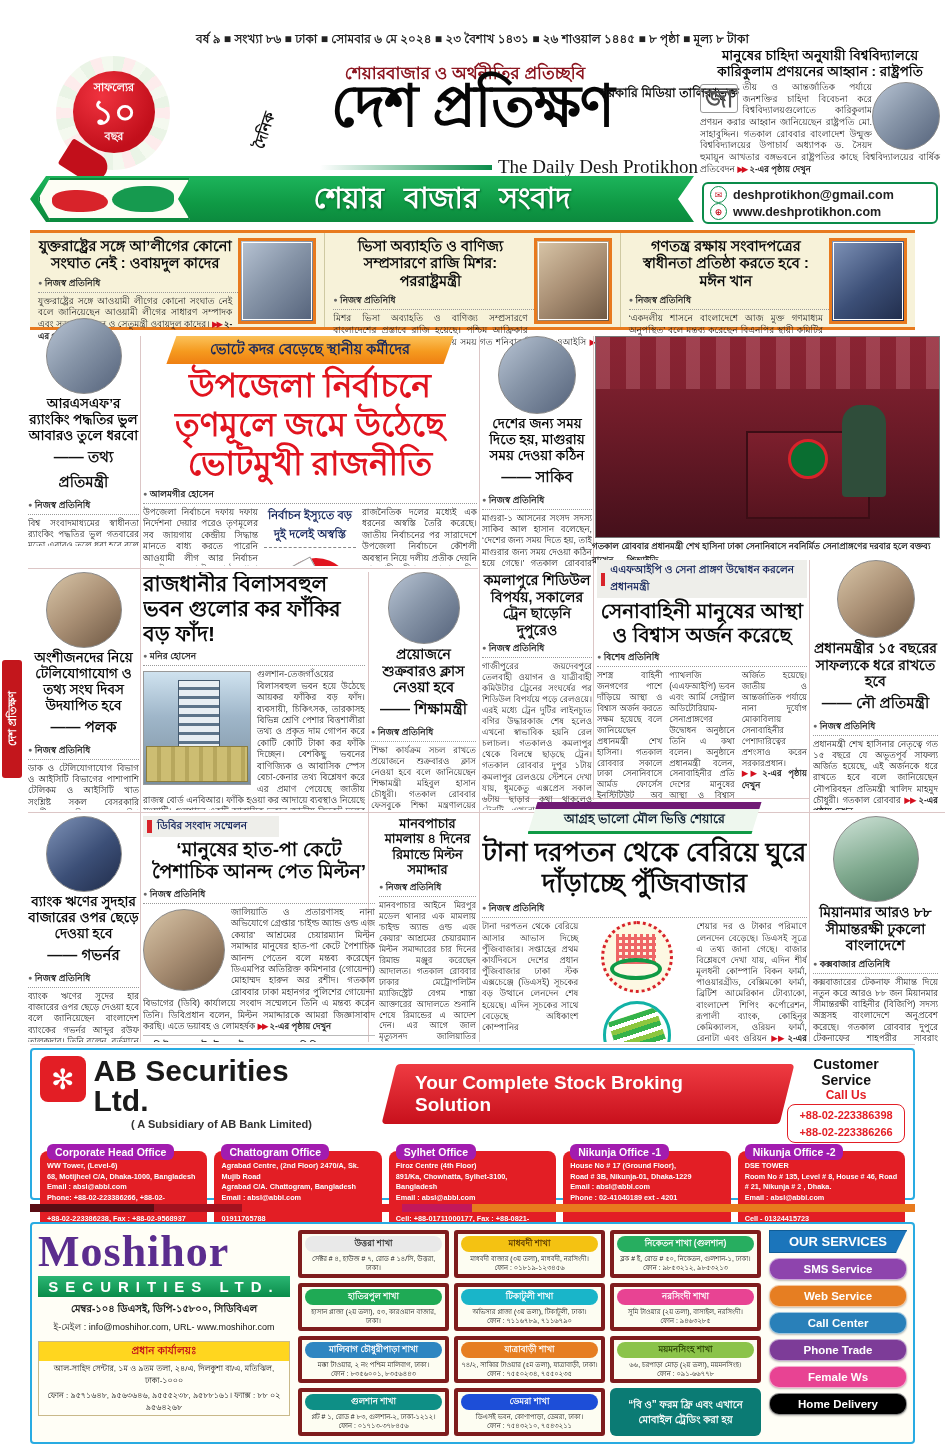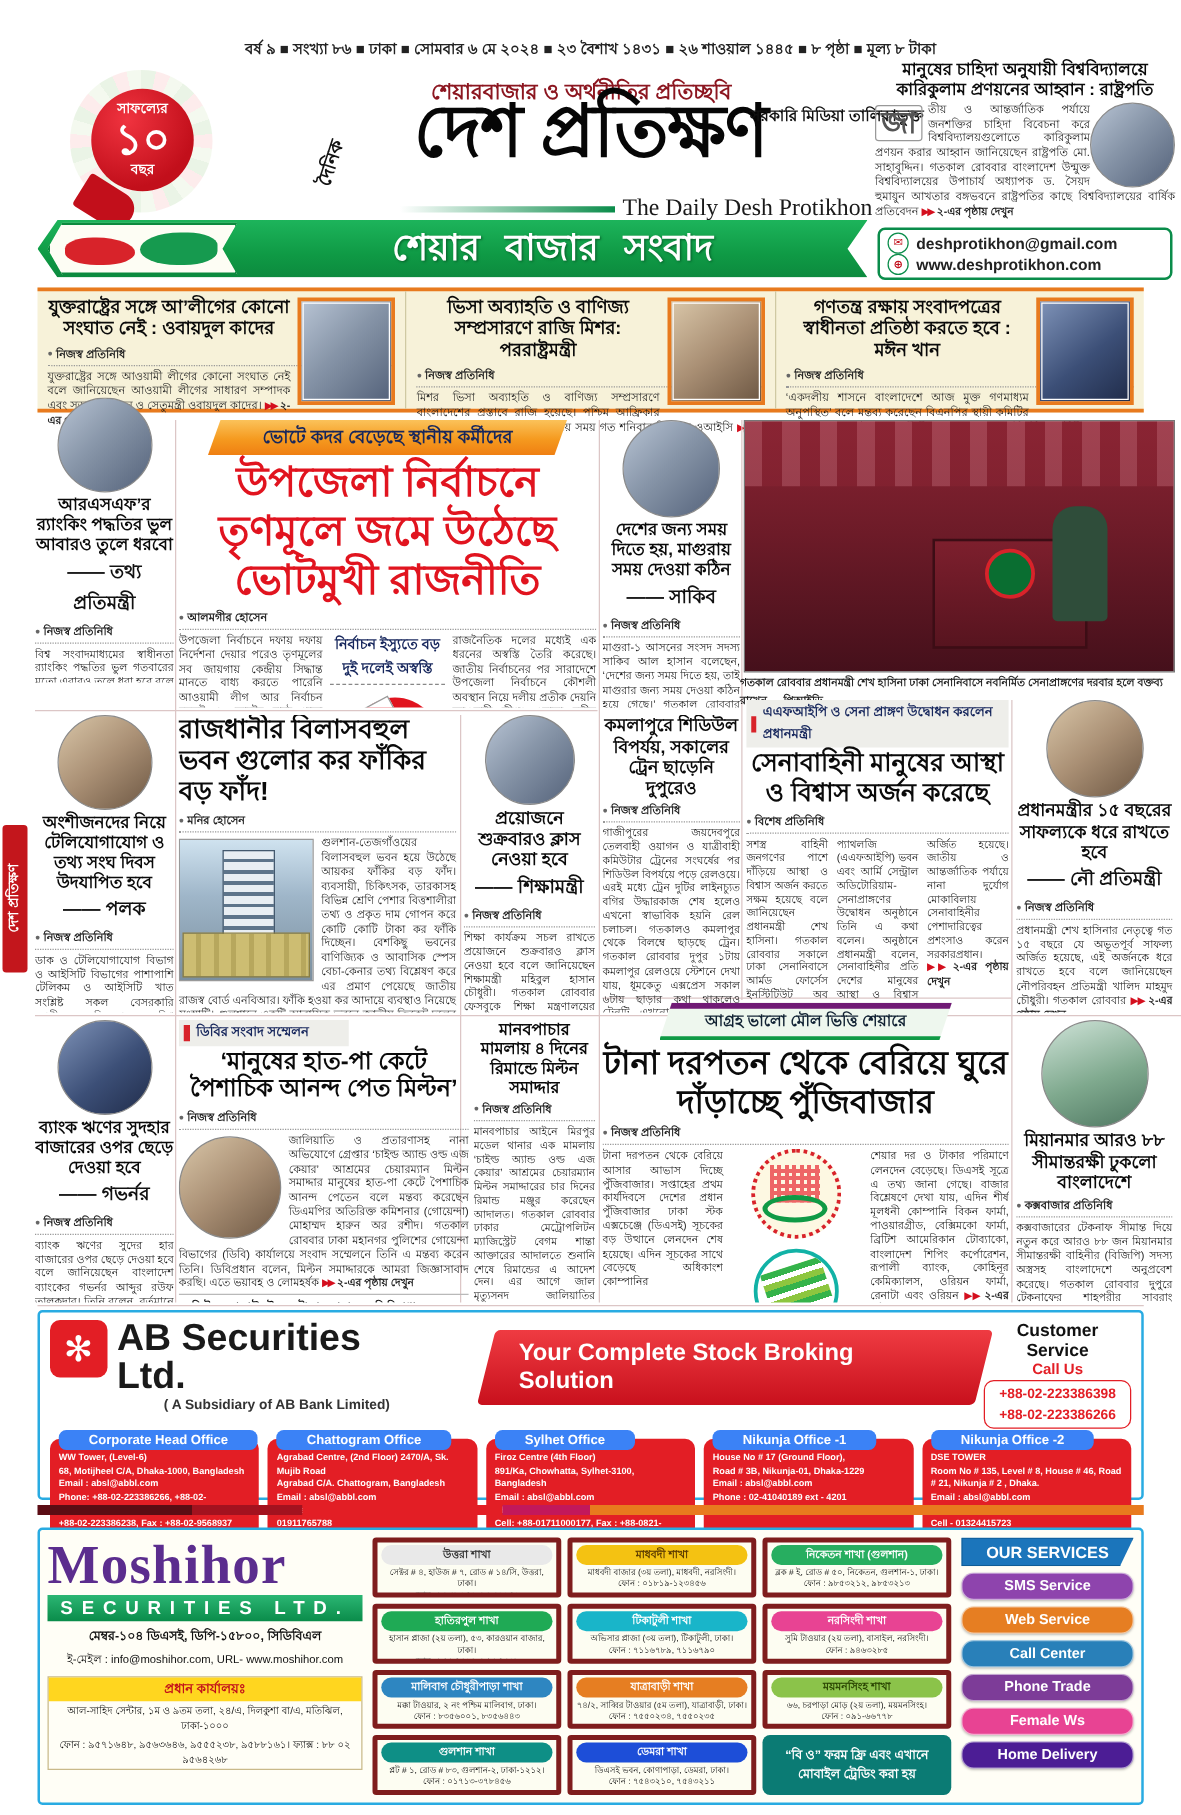--- a/index.html
+++ b/index.html
@@ -75,21 +75,21 @@
   .photo{background:linear-gradient(135deg,#b8c4d4 0%,#8795a8 45%,#54627a 100%);}
   .photo.warm{background:linear-gradient(140deg,#d9c6a8 0%,#a98f74 50%,#6d5743 100%);}
   .photo.navy{background:linear-gradient(140deg,#7f93b8 0%,#3c4f77 55%,#202c4a 100%);}
   
   .kick-main{margin:0 auto 3px;width:86%;background:linear-gradient(180deg,#fbc25a,#f59a1f 55%,#ef7f12);
       color:#16265c;font-weight:bold;font-size:14.5px;text-align:center;padding:2px 0;
       clip-path:polygon(10px 0,100% 0,calc(100% - 10px) 100%,0 100%);}
   .kick-bar{display:flex;align-items:center;gap:5px;background:#eeeeea;padding:2px 4px;margin-bottom:2px;}
   .kick-bar .rb{width:5px;height:13px;background:#d8232a;}
   .kick-bar .kt{font-size:10.5px;font-weight:bold;color:#16265c;}
-  .kick-green{margin:0 auto 3px;width:72%;border-top:5px solid #701a75;border-bottom:3px solid #0f9a45;
+  .kick-green{margin:0 auto 3px;width:72%;border-top:7px solid #701a75;border-bottom:3px solid #0f9a45;
       background:#eef7ee;color:#123;font-weight:bold;font-size:12.5px;text-align:center;padding:1px 0;
       clip-path:polygon(10px 0,100% 0,calc(100% - 10px) 100%,0 100%);}
   
   .main-cols{display:flex;gap:6px;margin-top:2px;}
   .main-cols .c{flex:1;}
   .inset{width:92px;flex:none;}
   .inset-t{font-size:11.5px;font-weight:bold;color:#16265c;text-align:center;border-bottom:1px dashed #888;padding-bottom:2px;}
   .ballot{position:relative;width:84px;height:84px;margin:4px auto 0;}
   .b-circle{position:absolute;right:0px;top:6px;width:72px;height:72px;border-radius:50%;background:#e1141f;}
   .b-slip{position:absolute;left:20px;top:10px;width:26px;height:16px;background:#fff;border:1px solid #999;transform:rotate(-28deg);}
@@ -140,22 +140,22 @@
   .ab-banner{margin:8px 0 0 40px;background:linear-gradient(180deg,#ef3b42,#c8101c);color:#fff;
       font-size:19px;font-weight:bold;padding:8px 26px;transform:skewX(-14deg);border-radius:4px;}
   .ab-banner span{display:inline-block;transform:skewX(14deg);}
   .ab-cs{margin-left:auto;text-align:center;}
   .ab-cs .t1{font-size:14px;font-weight:bold;color:#111;}
   .ab-cs .t2{font-size:12px;font-weight:bold;color:#e31e25;}
   .ab-phones{border:1.5px solid #e31e25;border-radius:8px;padding:2px 8px;margin-top:2px;
       font-size:11px;font-weight:bold;color:#e31e25;line-height:1.5;}
   .ab-offices{display:flex;gap:7px;margin-top:8px;}
   .ab-office{flex:1;background:#e31e25;border-radius:8px;padding:10px 7px 5px;position:relative;color:#fff;}
-  .ab-office .pill{position:absolute;left:7px;top:-7px;background:#3b82f6;color:#fff;font-size:10.5px;
-      font-weight:bold;border-radius:6px;padding:2px 24px;white-space:nowrap;}
+  .ab-office .pill{position:absolute;left:7px;top:-7px;background:#a21caf;color:#fff;font-size:10.5px;
+      font-weight:bold;border-radius:6px;padding:2px 8px;white-space:nowrap;}
   .ab-office .ln{font-size:7.3px;line-height:1.45;font-weight:bold;}
   .ab-office .ln:first-of-type{margin-top:6px;}
   .colorstrip{left:30px;top:1204px;width:885px;height:8px;display:flex;}
   .colorstrip div{height:100%;}
   
   .mosh{left:30px;top:1222px;width:885px;height:222px;border:2px solid #29abe2;border-radius:4px;
       background:#fffef6;box-sizing:border-box;padding:6px;display:flex;gap:8px;}
   .mo-left{width:252px;flex:none;}
   .mo-logo{font-family:"Liberation Serif",serif;font-size:44px;font-weight:bold;color:#5b2d8e;line-height:1;letter-spacing:1px;}
   .mo-sec{margin-top:2px;background:linear-gradient(180deg,#2bb673,#0a8c4a);color:#fff;font-size:15px;
@@ -175,21 +175,21 @@
   .h-cyan{background:#19b5c9;} .h-pink{background:#e84393;} .h-blue1{background:#2e86c1;}
   .h-orange{background:#e67e22;} .h-teal{background:#0e8f86;} .h-indigo{background:#1d4ed8;}
   .promo{background:#0b7b74;color:#fff;border-radius:6px;display:flex;align-items:center;justify-content:center;
       text-align:center;font-size:10px;font-weight:bold;padding:4px;line-height:1.5;}
   .mo-right{width:138px;flex:none;}
   .svc-title{background:#1b75bb;color:#fff;font-size:13px;font-weight:bold;text-align:center;padding:3px 0;
       clip-path:polygon(0 0,100% 0,92% 100%,0 100%);border:1px solid #0f5c96;}
   .svc-btn{margin-top:5px;border-radius:10px;color:#fff;font-size:11.5px;font-weight:bold;text-align:center;
       padding:4px 0;border:1.5px solid rgba(255,255,255,.55);box-shadow:0 1px 2px rgba(0,0,0,.25);}
   .s0{background:#8e44ad;} .s1{background:#e67e22;} .s2{background:#2980b9;}
-  .s3{background:#7d3c98;} .s4{background:#e84393;} .s5{background:#4c1d95;}
+  .s3{background:#7d3c98;} .s4{background:#e84393;} .s5{background:#000000;}
   .clear{clear:both;}
 </style>
 </head>
 <body>
 
 <div class="page">
 
   <div class="abs topbar">বর্ষ ৯ ■ সংখ্যা ৮৬ ■ ঢাকা ■ সোমবার ৬ মে ২০২৪ ■ ২৩ বৈশাখ ১৪৩১ ■ ২৬ শাওয়াল ১৪৪৫ ■ ৮ পৃষ্ঠা ■ মূল্য ৮ টাকা</div>
 
   <div class="abs badge">

